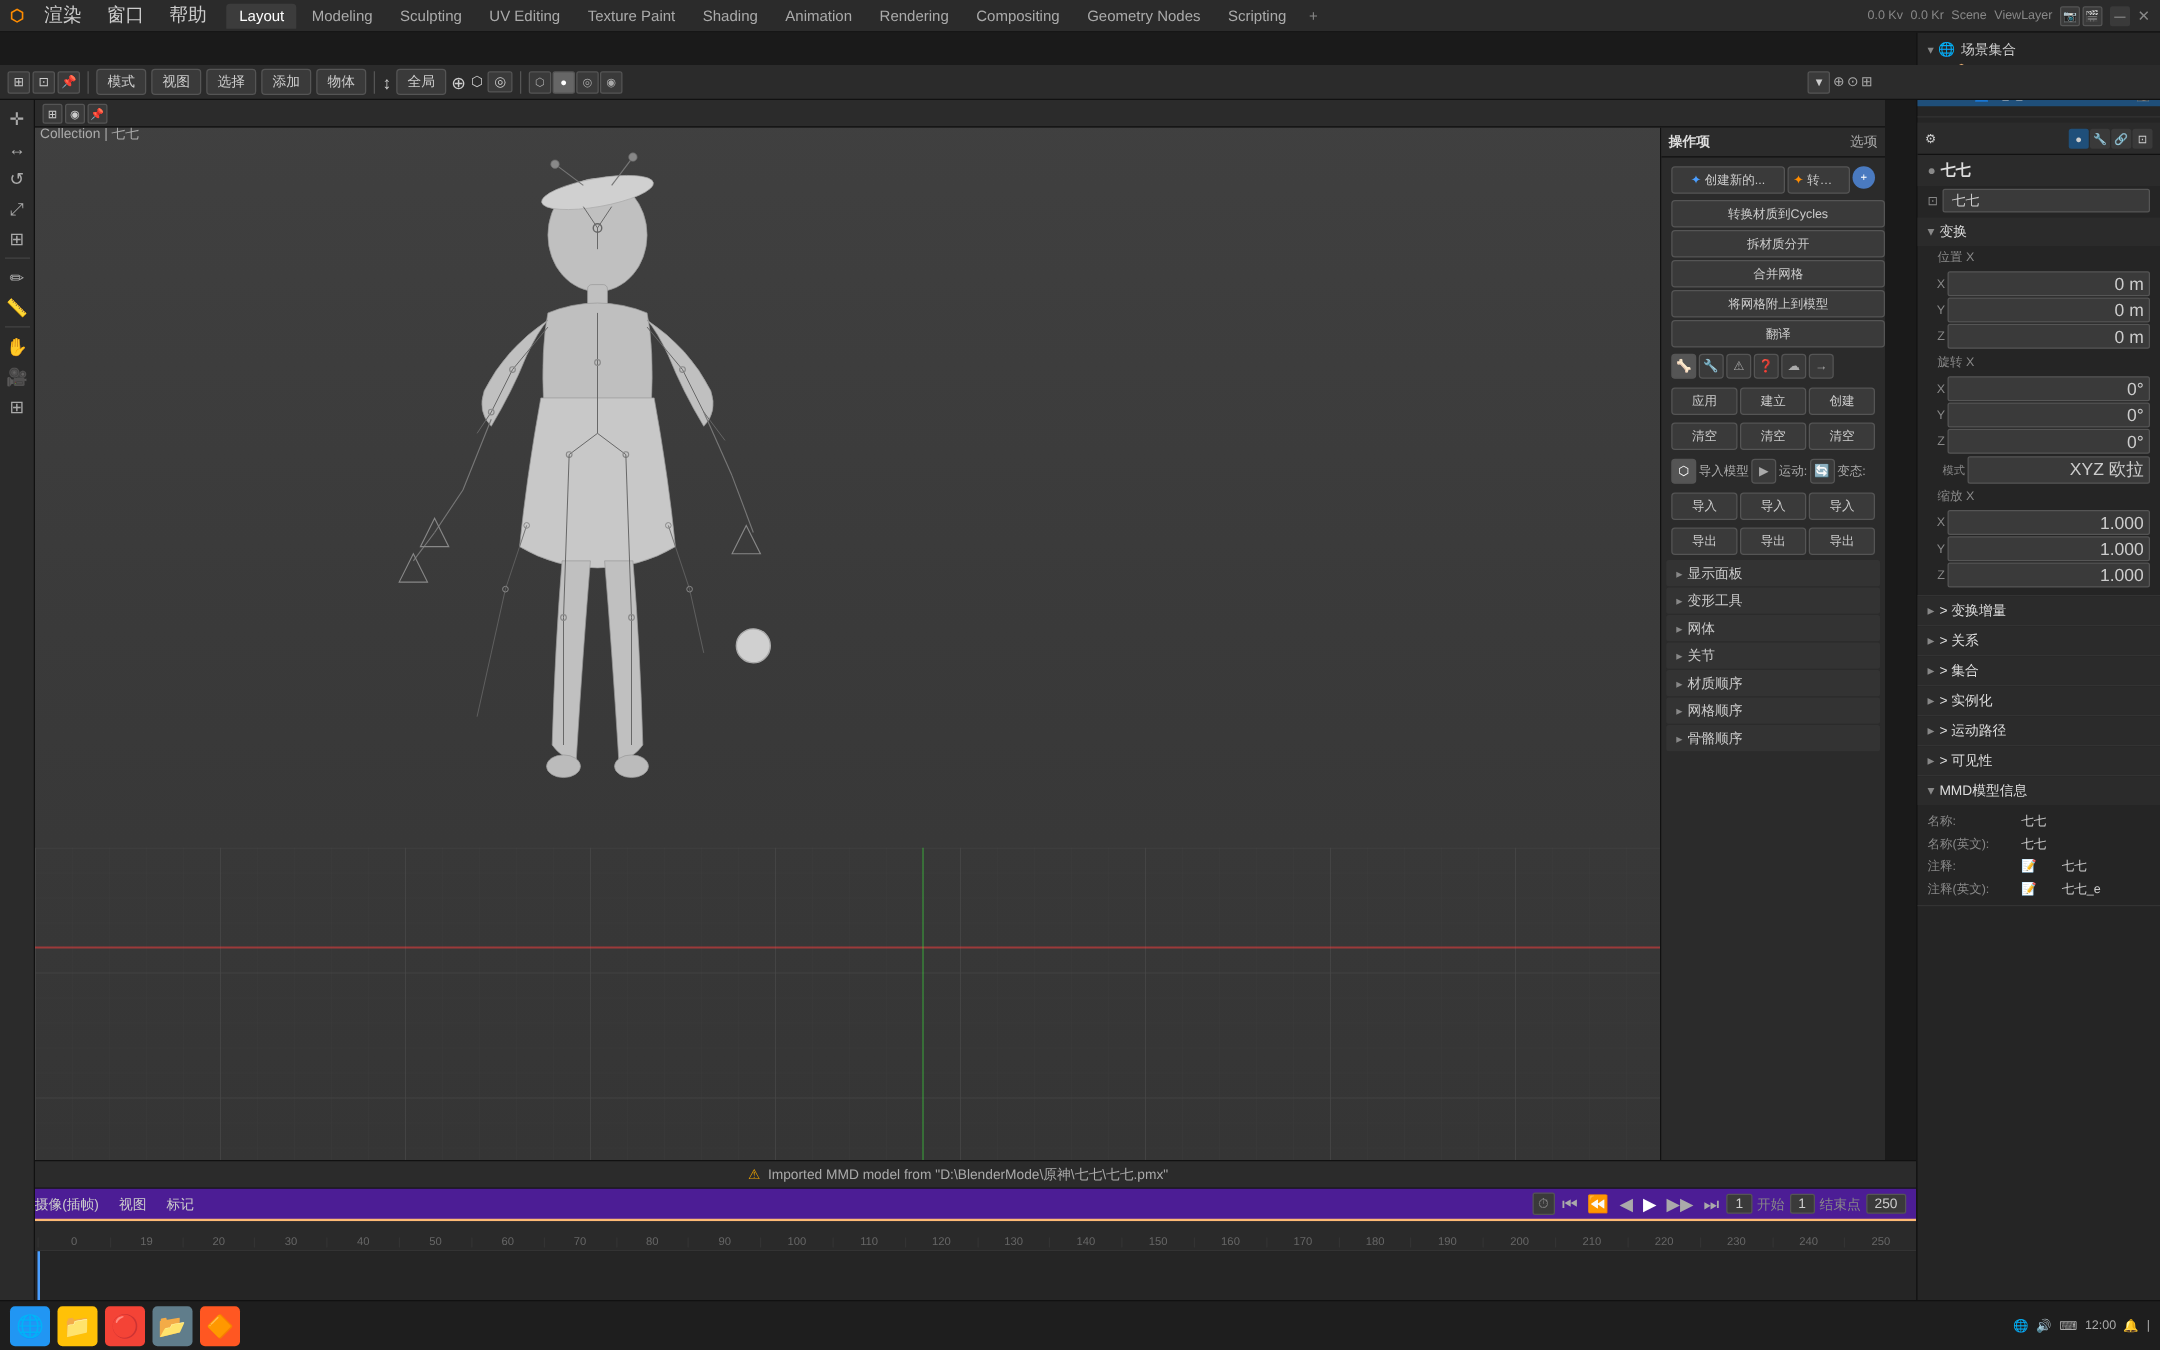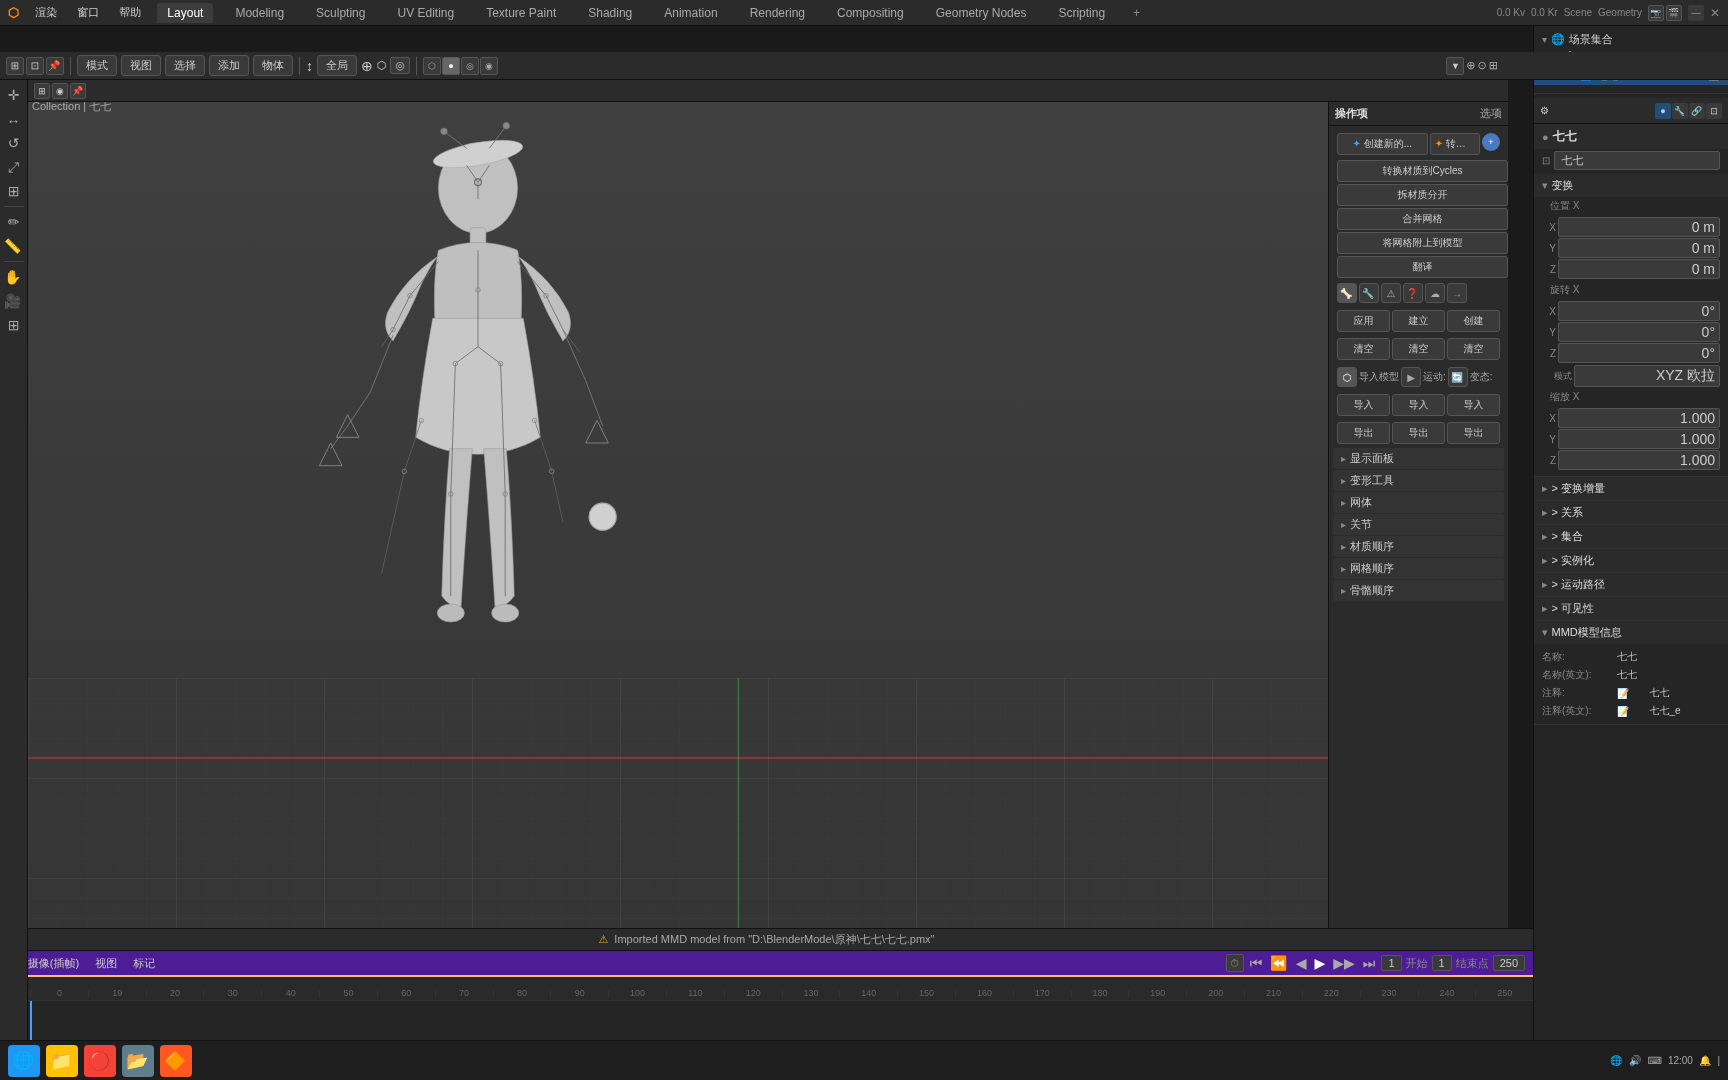--- a/index.html
+++ b/index.html
@@ -21,36 +21,36 @@
       height: 26px;
       background: #2b2b2b;
       display: flex;
       align-items: center;
       padding: 0 8px;
       gap: 12px;
       z-index: 100;
       border-bottom: 1px solid #111;
     }
     .menu-item {
-      font-size: 11px;
+      font-size: 15px;
       color: #ccc;
       cursor: pointer;
       padding: 2px 4px;
     }
 
     
     .workspace-tabs {
       position: absolute;
       top: 26px; left: 0; right: 0;
       height: 26px;
       background: #252525;
       display: flex;
       align-items: center;
       padding: 0 4px;
-      gap: 12px;
+      gap: 2px;
       z-index: 99;
       border-bottom: 1px solid #111;
     }
     .ws-tab {
       padding: 3px 10px;
       font-size: 12px;
       color: #aaa;
       cursor: pointer;
       border-radius: 3px 3px 0 0;
     }
@@ -473,21 +473,21 @@
     <span class="ws-tab">Compositing</span>
     <span class="ws-tab">Geometry Nodes</span>
     <span class="ws-tab">Scripting</span>
     <span class="ws-tab-plus">+</span>
   </div>
 
   <div style="display:flex;align-items:center;gap:6px;margin-left:auto;">
     <span style="color:#888;font-size:10px;">0.0 Kv</span>
     <span style="color:#888;font-size:10px;">0.0 Kr</span>
     <span style="color:#888;font-size:10px;">Scene</span>
-    <span style="color:#888;font-size:10px;">Geometry</span>
+    <span style="color:#888;font-size:10px;">ViewLayer</span>
     <div style="display:flex;gap:2px;">
       <span style="width:16px;height:16px;background:#3a3a3a;border:1px solid #555;border-radius:2px;display:flex;align-items:center;justify-content:center;font-size:9px;cursor:pointer;">📷</span>
       <span style="width:16px;height:16px;background:#3a3a3a;border:1px solid #555;border-radius:2px;display:flex;align-items:center;justify-content:center;font-size:9px;cursor:pointer;">🎬</span>
     </div>
     <span style="width:16px;height:16px;background:#3a3a3a;border-radius:2px;display:flex;align-items:center;justify-content:center;font-size:9px;cursor:pointer;color:#aaa;">—</span>
     <span style="color:#888;font-size:12px;cursor:pointer;">✕</span>
   </div>
 </div>
 
 <div class="header-toolbar">

